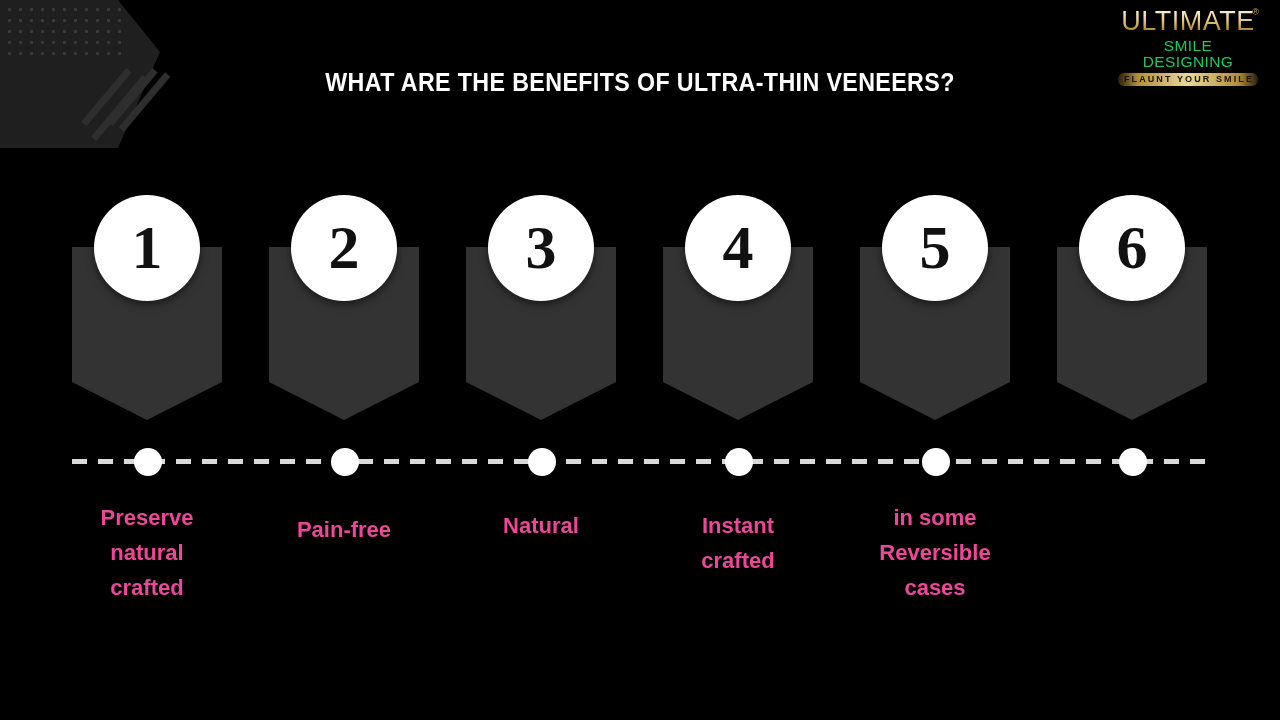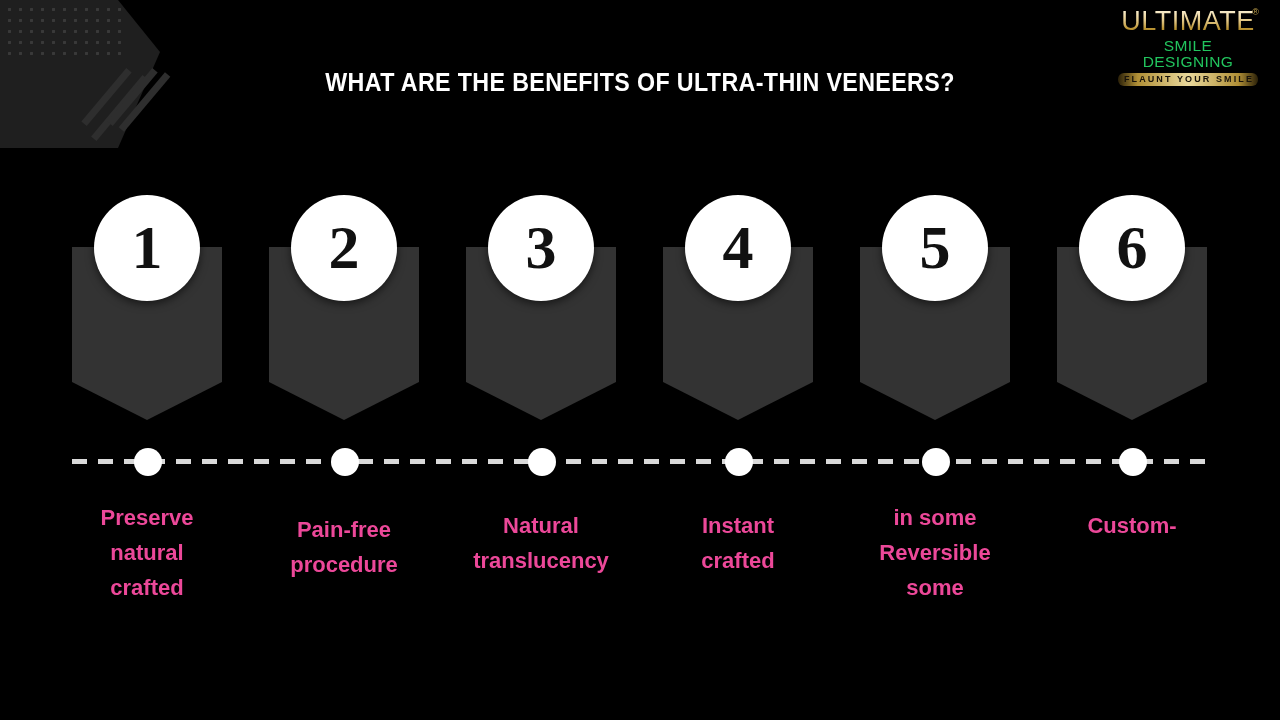--- a/index.html
+++ b/index.html
@@ -257,32 +257,30 @@
       </div>
     </div>
 
     <div class="step" style="left:197px;">
       <div class="step-shield"></div>
       <div class="step-badge">
         <span class="step-number">2</span>
       </div>
       <div class="step-label" style="top:309px;margin-top:8px;">
         <div>Pain-free</div>
-        <div>procedure</div>
       </div>
     </div>
 
     <div class="step" style="left:394px;">
       <div class="step-shield"></div>
       <div class="step-badge">
         <span class="step-number">3</span>
       </div>
       <div class="step-label" style="top:313px;">
         <div>Natural</div>
-        <div>translucency</div>
       </div>
     </div>
 
     <div class="step" style="left:591px;">
       <div class="step-shield"></div>
       <div class="step-badge">
         <span class="step-number">4</span>
       </div>
       <div class="step-label" style="top:313px;">
         <div>Instant</div>
@@ -291,31 +289,30 @@
     </div>
 
     <div class="step" style="left:788px;">
       <div class="step-shield"></div>
       <div class="step-badge">
         <span class="step-number">5</span>
       </div>
       <div class="step-label">
         <div>in some</div>
         <div>Reversible</div>
-        <div>some</div>
+        <div>cases</div>
       </div>
     </div>
 
     <div class="step" style="left:985px;">
       <div class="step-shield"></div>
       <div class="step-badge">
         <span class="step-number">6</span>
       </div>
       <div class="step-label" style="top:313px;">
-        <div>Custom-</div>
       </div>
     </div>
 
   </div>
 
   <div id="connector">
     <div id="connector-line"></div>
     <div class="connector-dot" style="left:76px;"></div>
     <div class="connector-dot" style="left:273px;"></div>
     <div class="connector-dot" style="left:470px;"></div>

